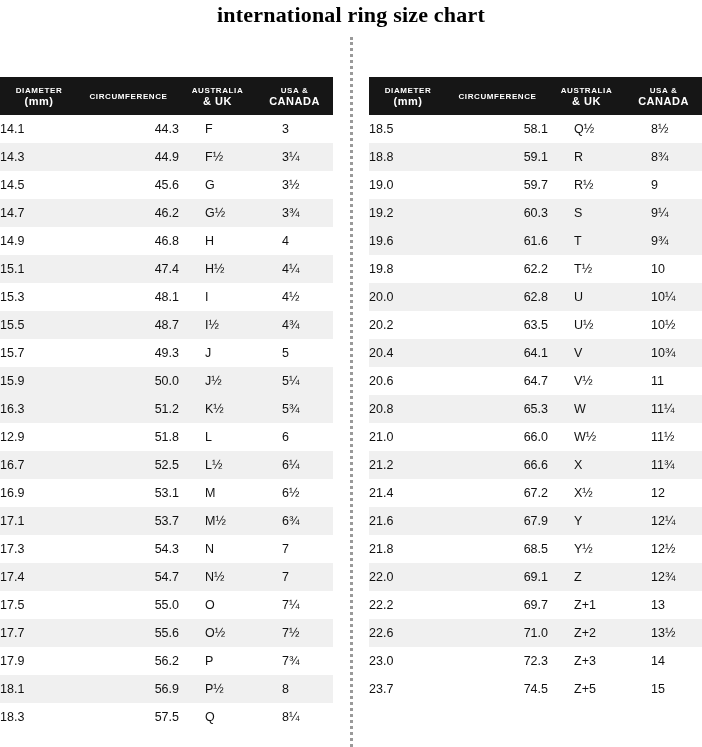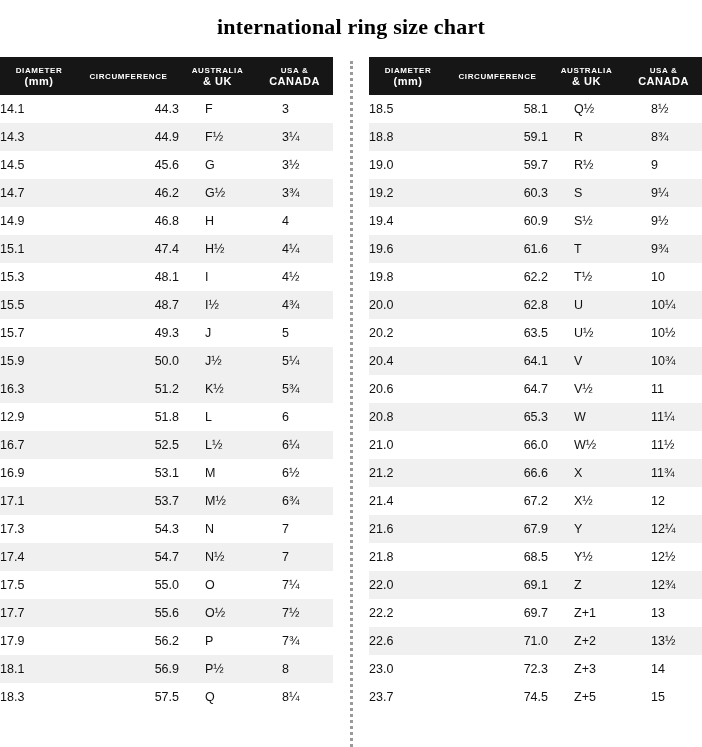--- a/index.html
+++ b/index.html
@@ -21,31 +21,32 @@
     box-sizing: border-box;
   }
   .title {
     text-align: center;
     font-family: "Liberation Serif", serif;
     font-weight: bold;
     font-size: 22px;
     line-height: 26px;
     letter-spacing: 0.2px;
     padding: 2px 0 5px 0;
-    margin: 12px;
+    margin: 0;
     color: #000000;
   }
   .tables {
     display: flex;
     flex-direction: row;
     align-items: flex-start;
     width: 702px;
   }
   .table-wrap {
     width: 333px;
+    margin-top: 44px;
   }
   .divider {
     width: 36px;
     align-self: stretch;
     display: flex;
     justify-content: center;
     padding-top: 4px;
   }
   .divider-line {
     width: 0;
@@ -316,26 +317,20 @@
               <td class="c-circ">59.7</td>
               <td class="c-au">R½</td>
               <td class="c-us">9</td>
             </tr>
             <tr class="even">
               <td class="c-diam">19.2</td>
               <td class="c-circ">60.3</td>
               <td class="c-au">S</td>
               <td class="c-us">9¼</td>
             </tr>
-            <tr class="odd">
-              <td class="c-diam">19.4</td>
-              <td class="c-circ">60.9</td>
-              <td class="c-au">S½</td>
-              <td class="c-us">9½</td>
-            </tr>
             <tr class="even">
               <td class="c-diam">19.6</td>
               <td class="c-circ">61.6</td>
               <td class="c-au">T</td>
               <td class="c-us">9¾</td>
             </tr>
             <tr class="odd">
               <td class="c-diam">19.8</td>
               <td class="c-circ">62.2</td>
               <td class="c-au">T½</td>

